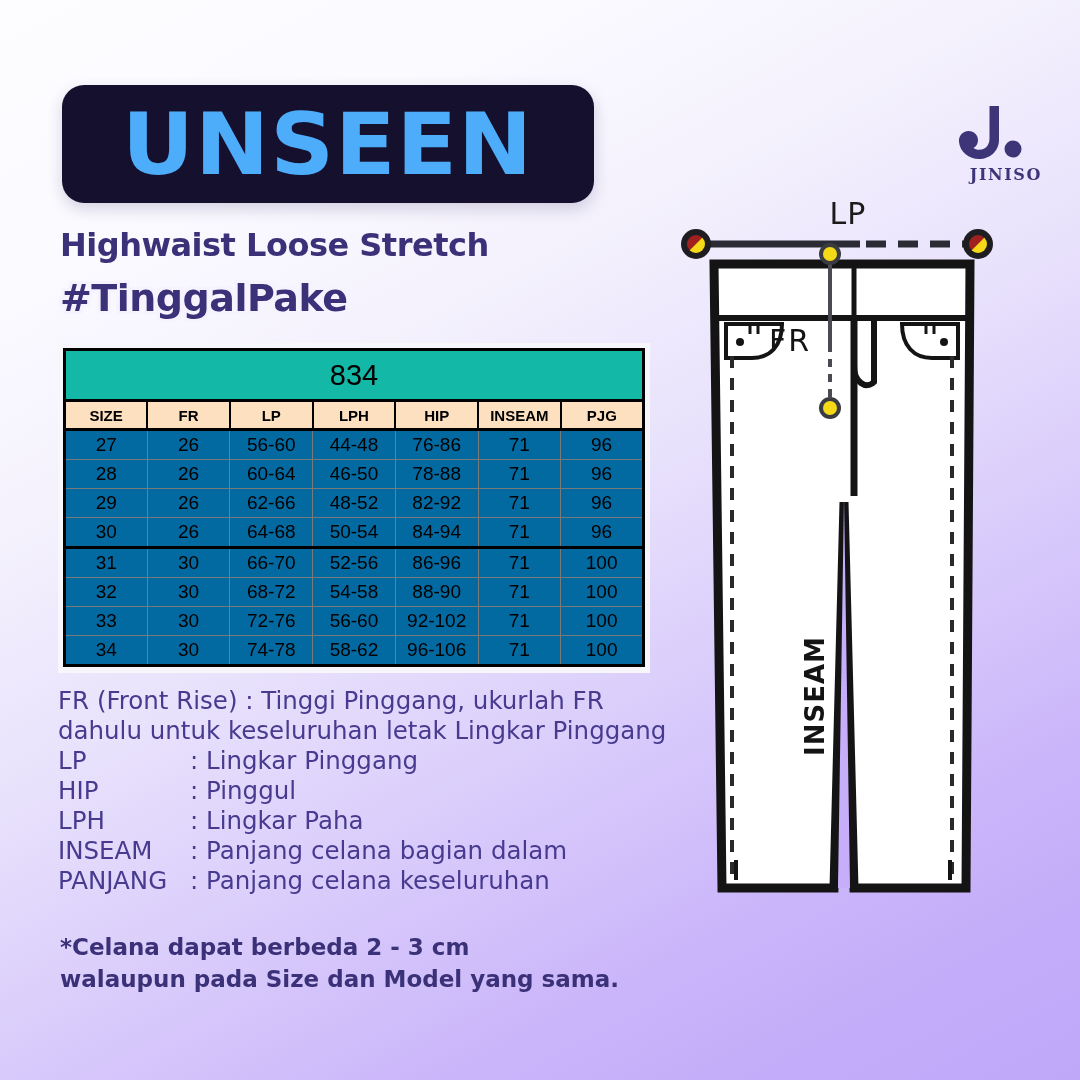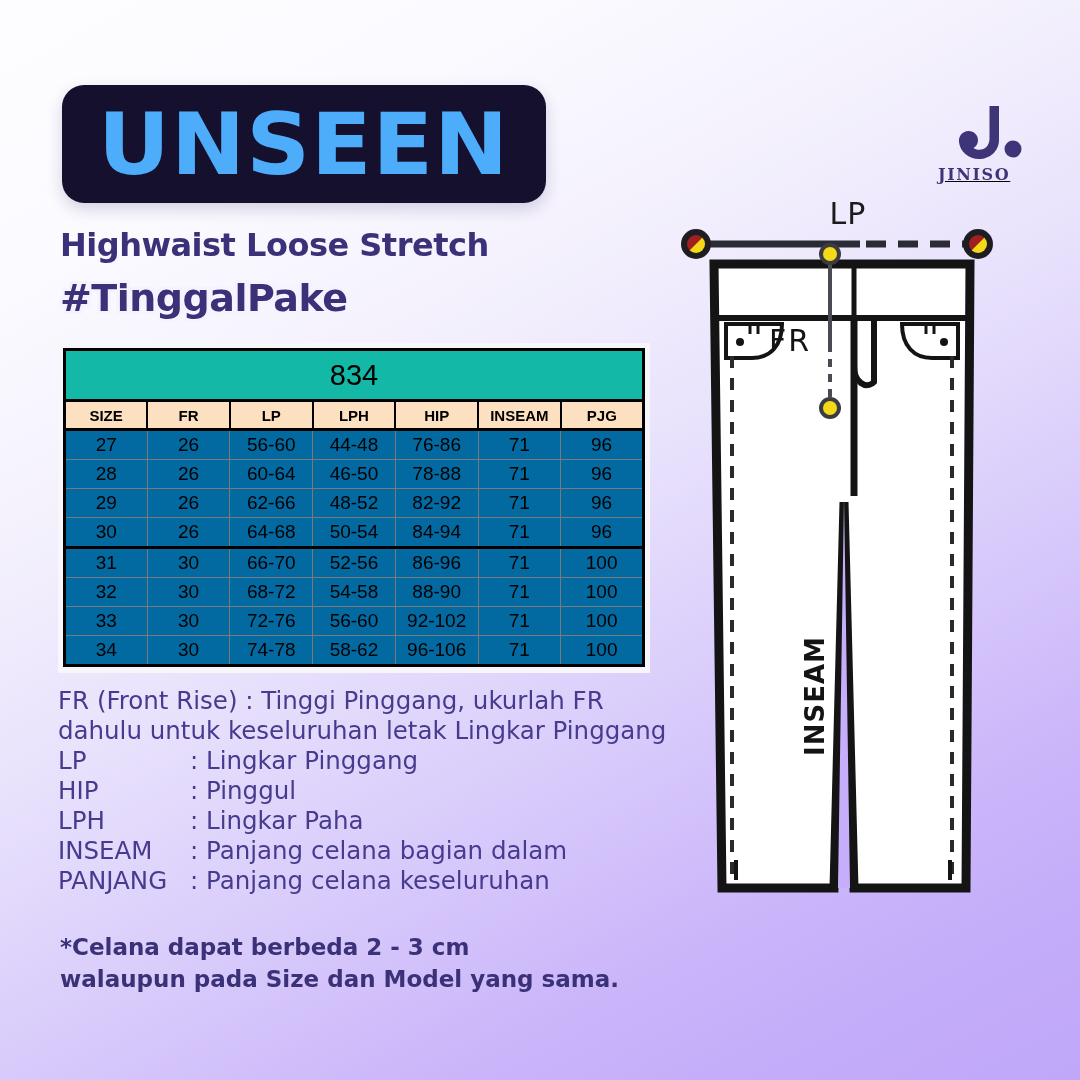--- a/index.html
+++ b/index.html
@@ -29,21 +29,21 @@
         #c3acf9 90%,
         #c0a8f9 100%);
     overflow: hidden;
   }
 
   
   #badge {
     position: absolute;
     left: 62px;
     top: 85px;
-    width: 484px;
+    width: 532px;
     height: 118px;
     background: #15102e;
     border-radius: 22px;
     box-shadow: 0 6px 16px rgba(40, 25, 90, 0.18);
     display: flex;
     align-items: center;
     justify-content: center;
   }
   #badge-text {
     font-family: "DejaVu Sans", sans-serif;
@@ -79,22 +79,21 @@
       0 -3px 0 #f6f3ff, 0 3px 0 #f6f3ff,
       -3px 0 0 #f6f3ff, 3px 0 0 #f6f3ff;
   }
 
   
   #logo {
     position: absolute;
     right: 38px;
     top: 104px;
     width: 104px;
-    text-align: left;
-    text-decoration: underline;
+    text-align: right;
   }
   #logo-mark {
     display: block;
     margin: 0 auto;
   }
   #logo-word {
     display: block;
     margin-top: 3px;
     font-family: "DejaVu Serif", serif;
     font-weight: bold;

